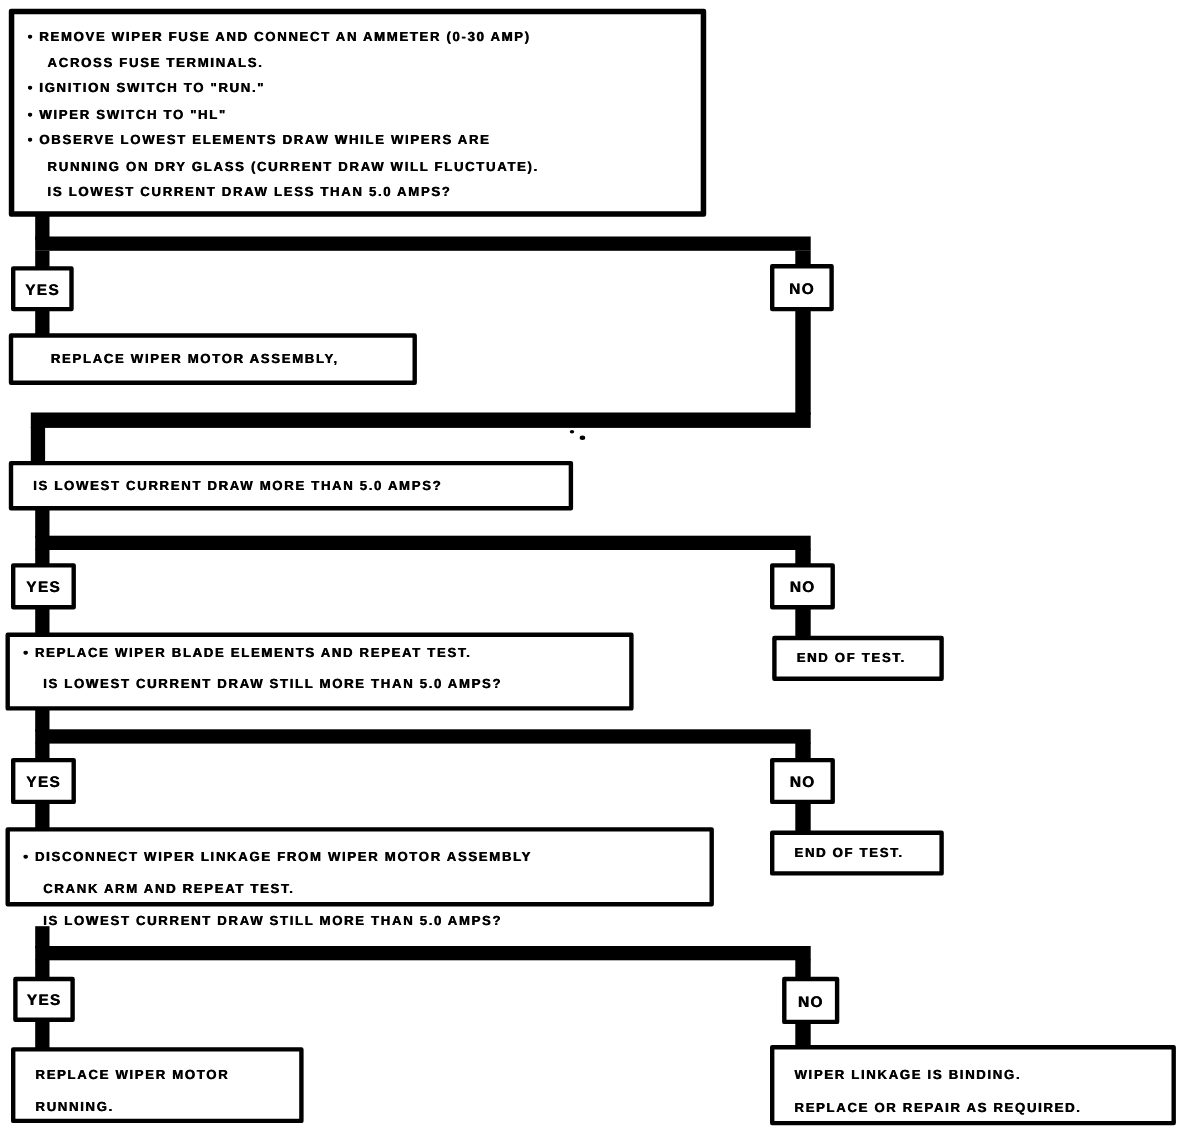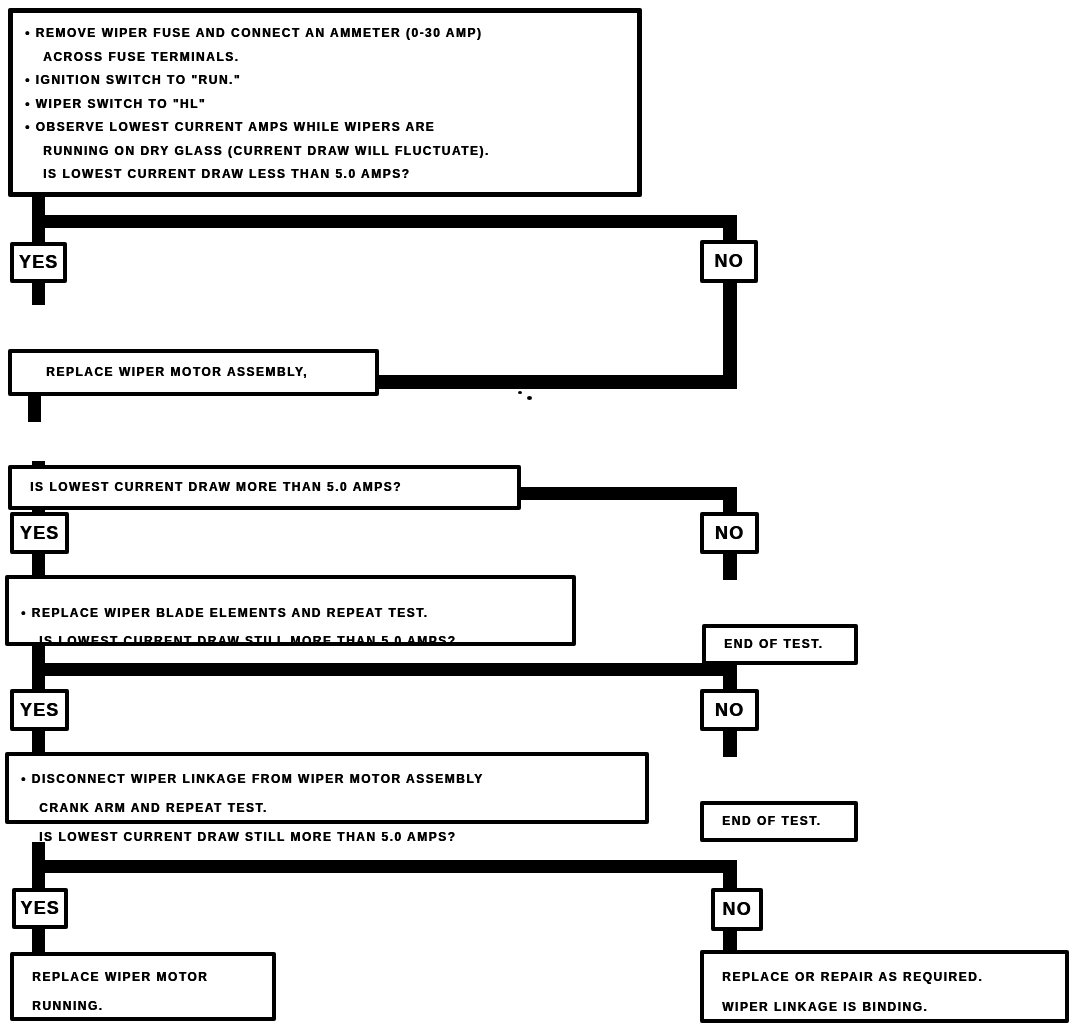--- a/index.html
+++ b/index.html
@@ -21,24 +21,24 @@
   }
   .box.thick{border-width:5px;}
   .txt{
     font-size:12px;
     letter-spacing:1.5px;
     line-height:23.5px;
     text-shadow:0.5px 0 0 #000;
   }
   .line{padding-left:12px;white-space:nowrap;}
   .line.cont{padding-left:30px;}
-  .vc{display:flex;align-items:center;margin-top:46px;}
+  .vc{display:flex;align-items:center;}
   .tag{
     display:flex;align-items:center;justify-content:center;
-    font-size:18px;letter-spacing:1.2px;
+    font-size:14px;letter-spacing:1.2px;
     text-shadow:0.5px 0 0 #000;
   }
   .cn{position:absolute;background:#000;}
   .speck{position:absolute;background:#000;border-radius:50%;}
 </style>
 </head>
 <body>
 
 <div id="canvas">
 
@@ -70,36 +70,36 @@
   <div class="cn" style="left:723px;top:927px;width:14px;height:25px;"></div>
 
   <div class="speck" style="left:518px;top:391px;width:4px;height:3px;"></div>
   <div class="speck" style="left:527px;top:396px;width:5px;height:4px;"></div>
 
   <div class="box thick txt" style="left:8px;top:8px;width:634px;height:189px;padding-top:9px;">
     <div class="line">• REMOVE WIPER FUSE AND CONNECT AN AMMETER (0-30 AMP)</div>
     <div class="line cont">ACROSS FUSE TERMINALS.</div>
     <div class="line">• IGNITION SWITCH TO "RUN."</div>
     <div class="line">• WIPER SWITCH TO "HL"</div>
-    <div class="line">• OBSERVE LOWEST CURRENT AMPS WHILE WIPERS ARE</div>
+    <div class="line">• OBSERVE LOWEST ELEMENTS DRAW WHILE WIPERS ARE</div>
     <div class="line cont">RUNNING ON DRY GLASS (CURRENT DRAW WILL FLUCTUATE).</div>
     <div class="line cont">IS LOWEST CURRENT DRAW LESS THAN 5.0 AMPS?</div>
   </div>
 
   <div class="box tag" style="left:10px;top:242px;width:57px;height:41px;">YES</div>
   <div class="box tag" style="left:700px;top:240px;width:58px;height:43px;">NO</div>
 
   <div class="box txt vc" style="left:8px;top:303px;width:371px;height:47px;padding-left:34px;">REPLACE WIPER MOTOR ASSEMBLY,</div>
 
   <div class="box txt vc" style="left:8px;top:419px;width:513px;height:45px;padding-left:18px;">IS LOWEST CURRENT DRAW MORE THAN 5.0 AMPS?</div>
 
   <div class="box tag" style="left:10px;top:512px;width:59px;height:42px;">YES</div>
   <div class="box tag" style="left:700px;top:512px;width:59px;height:42px;">NO</div>
 
-  <div class="box txt" style="left:5px;top:575px;width:571px;height:71px;padding-top:20px;line-height:28px;">
+  <div class="box txt" style="left:5px;top:575px;width:571px;height:71px;padding-top:0;line-height:28px;">
     <div class="line">• REPLACE WIPER BLADE ELEMENTS AND REPEAT TEST.</div>
     <div class="line cont">IS LOWEST CURRENT DRAW STILL MORE THAN 5.0 AMPS?</div>
   </div>
 
   <div class="box txt vc" style="left:702px;top:578px;width:156px;height:41px;padding-left:18px;">END OF TEST.</div>
 
   <div class="box tag" style="left:10px;top:689px;width:59px;height:42px;">YES</div>
   <div class="box tag" style="left:700px;top:689px;width:59px;height:42px;">NO</div>
 
   <div class="box txt" style="left:5px;top:752px;width:644px;height:72px;padding-top:9px;line-height:29px;">
@@ -112,17 +112,17 @@
 
   <div class="box tag" style="left:12px;top:888px;width:56px;height:41px;">YES</div>
   <div class="box tag" style="left:711px;top:888px;width:52px;height:43px;">NO</div>
 
   <div class="box txt" style="left:10px;top:952px;width:266px;height:69px;padding-top:7px;line-height:29px;">
     <div class="line" style="padding-left:18px;">REPLACE WIPER MOTOR</div>
     <div class="line" style="padding-left:18px;">RUNNING.</div>
   </div>
 
   <div class="box txt" style="left:700px;top:950px;width:369px;height:73px;padding-top:8px;line-height:30px;">
+    <div class="line" style="padding-left:18px;">WIPER LINKAGE IS BINDING.</div>
     <div class="line" style="padding-left:18px;">REPLACE OR REPAIR AS REQUIRED.</div>
-    <div class="line" style="padding-left:18px;">WIPER LINKAGE IS BINDING.</div>
   </div>
 
 </div>
 
 </body></html>

